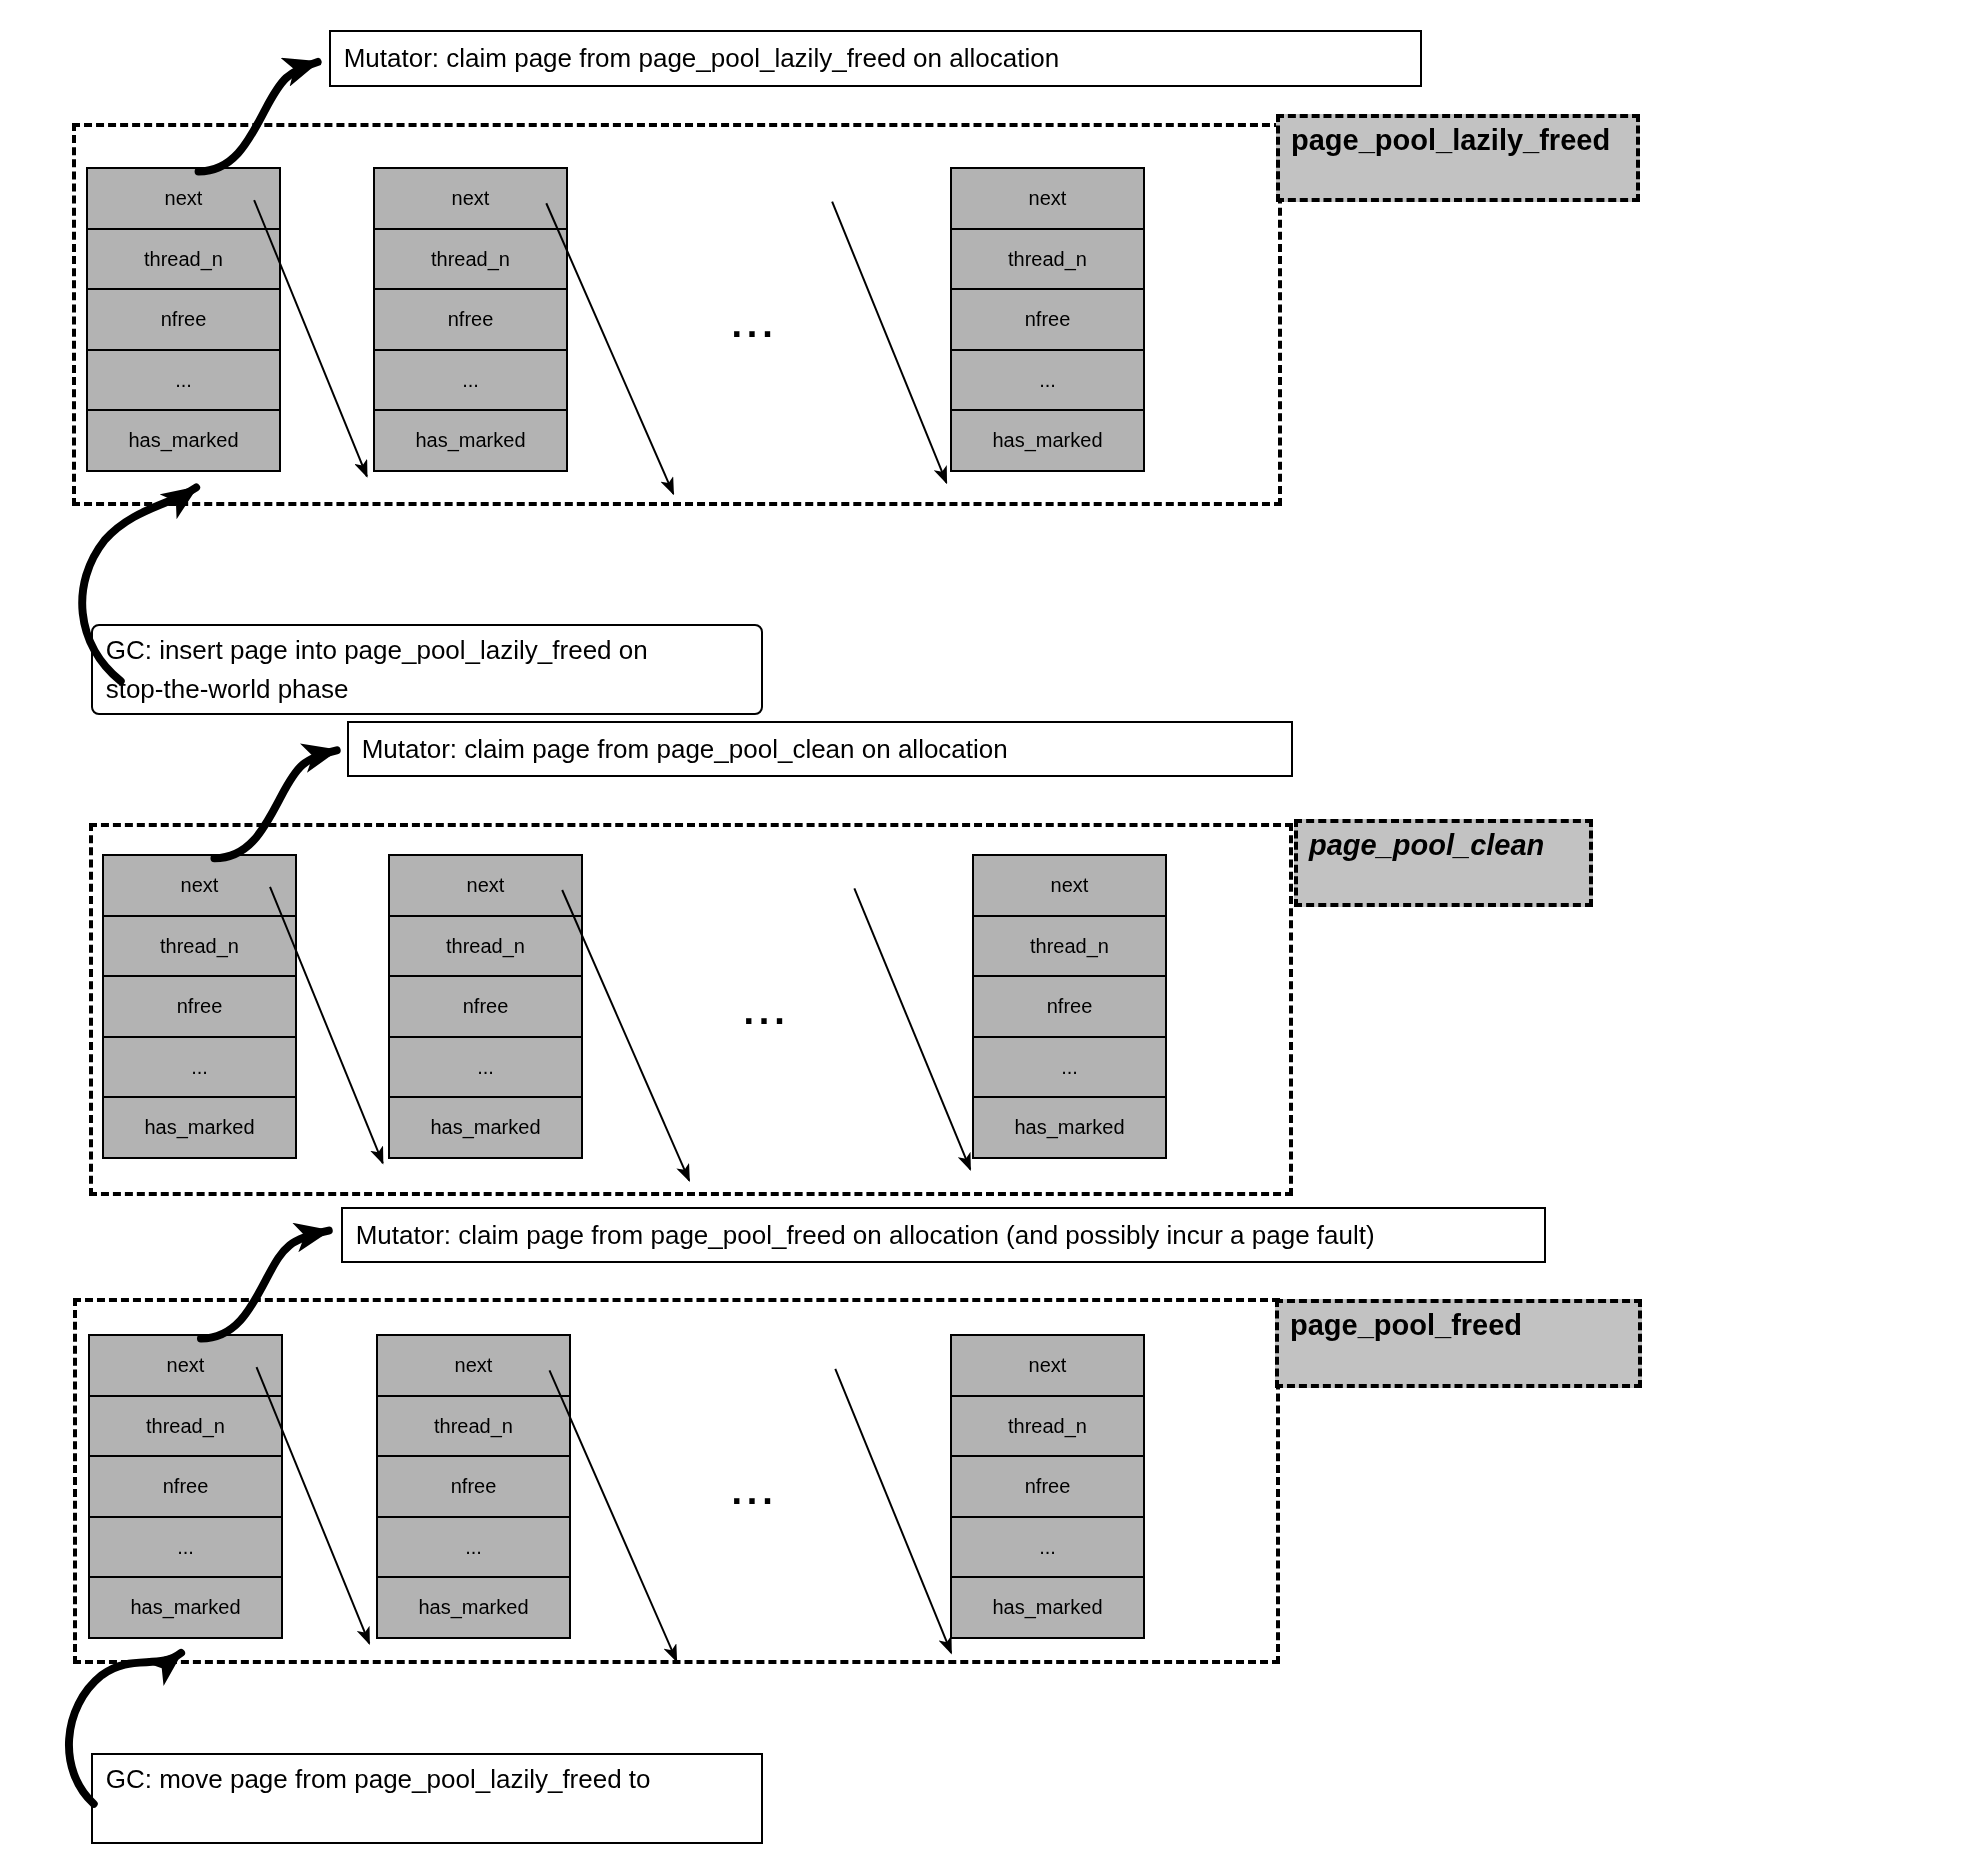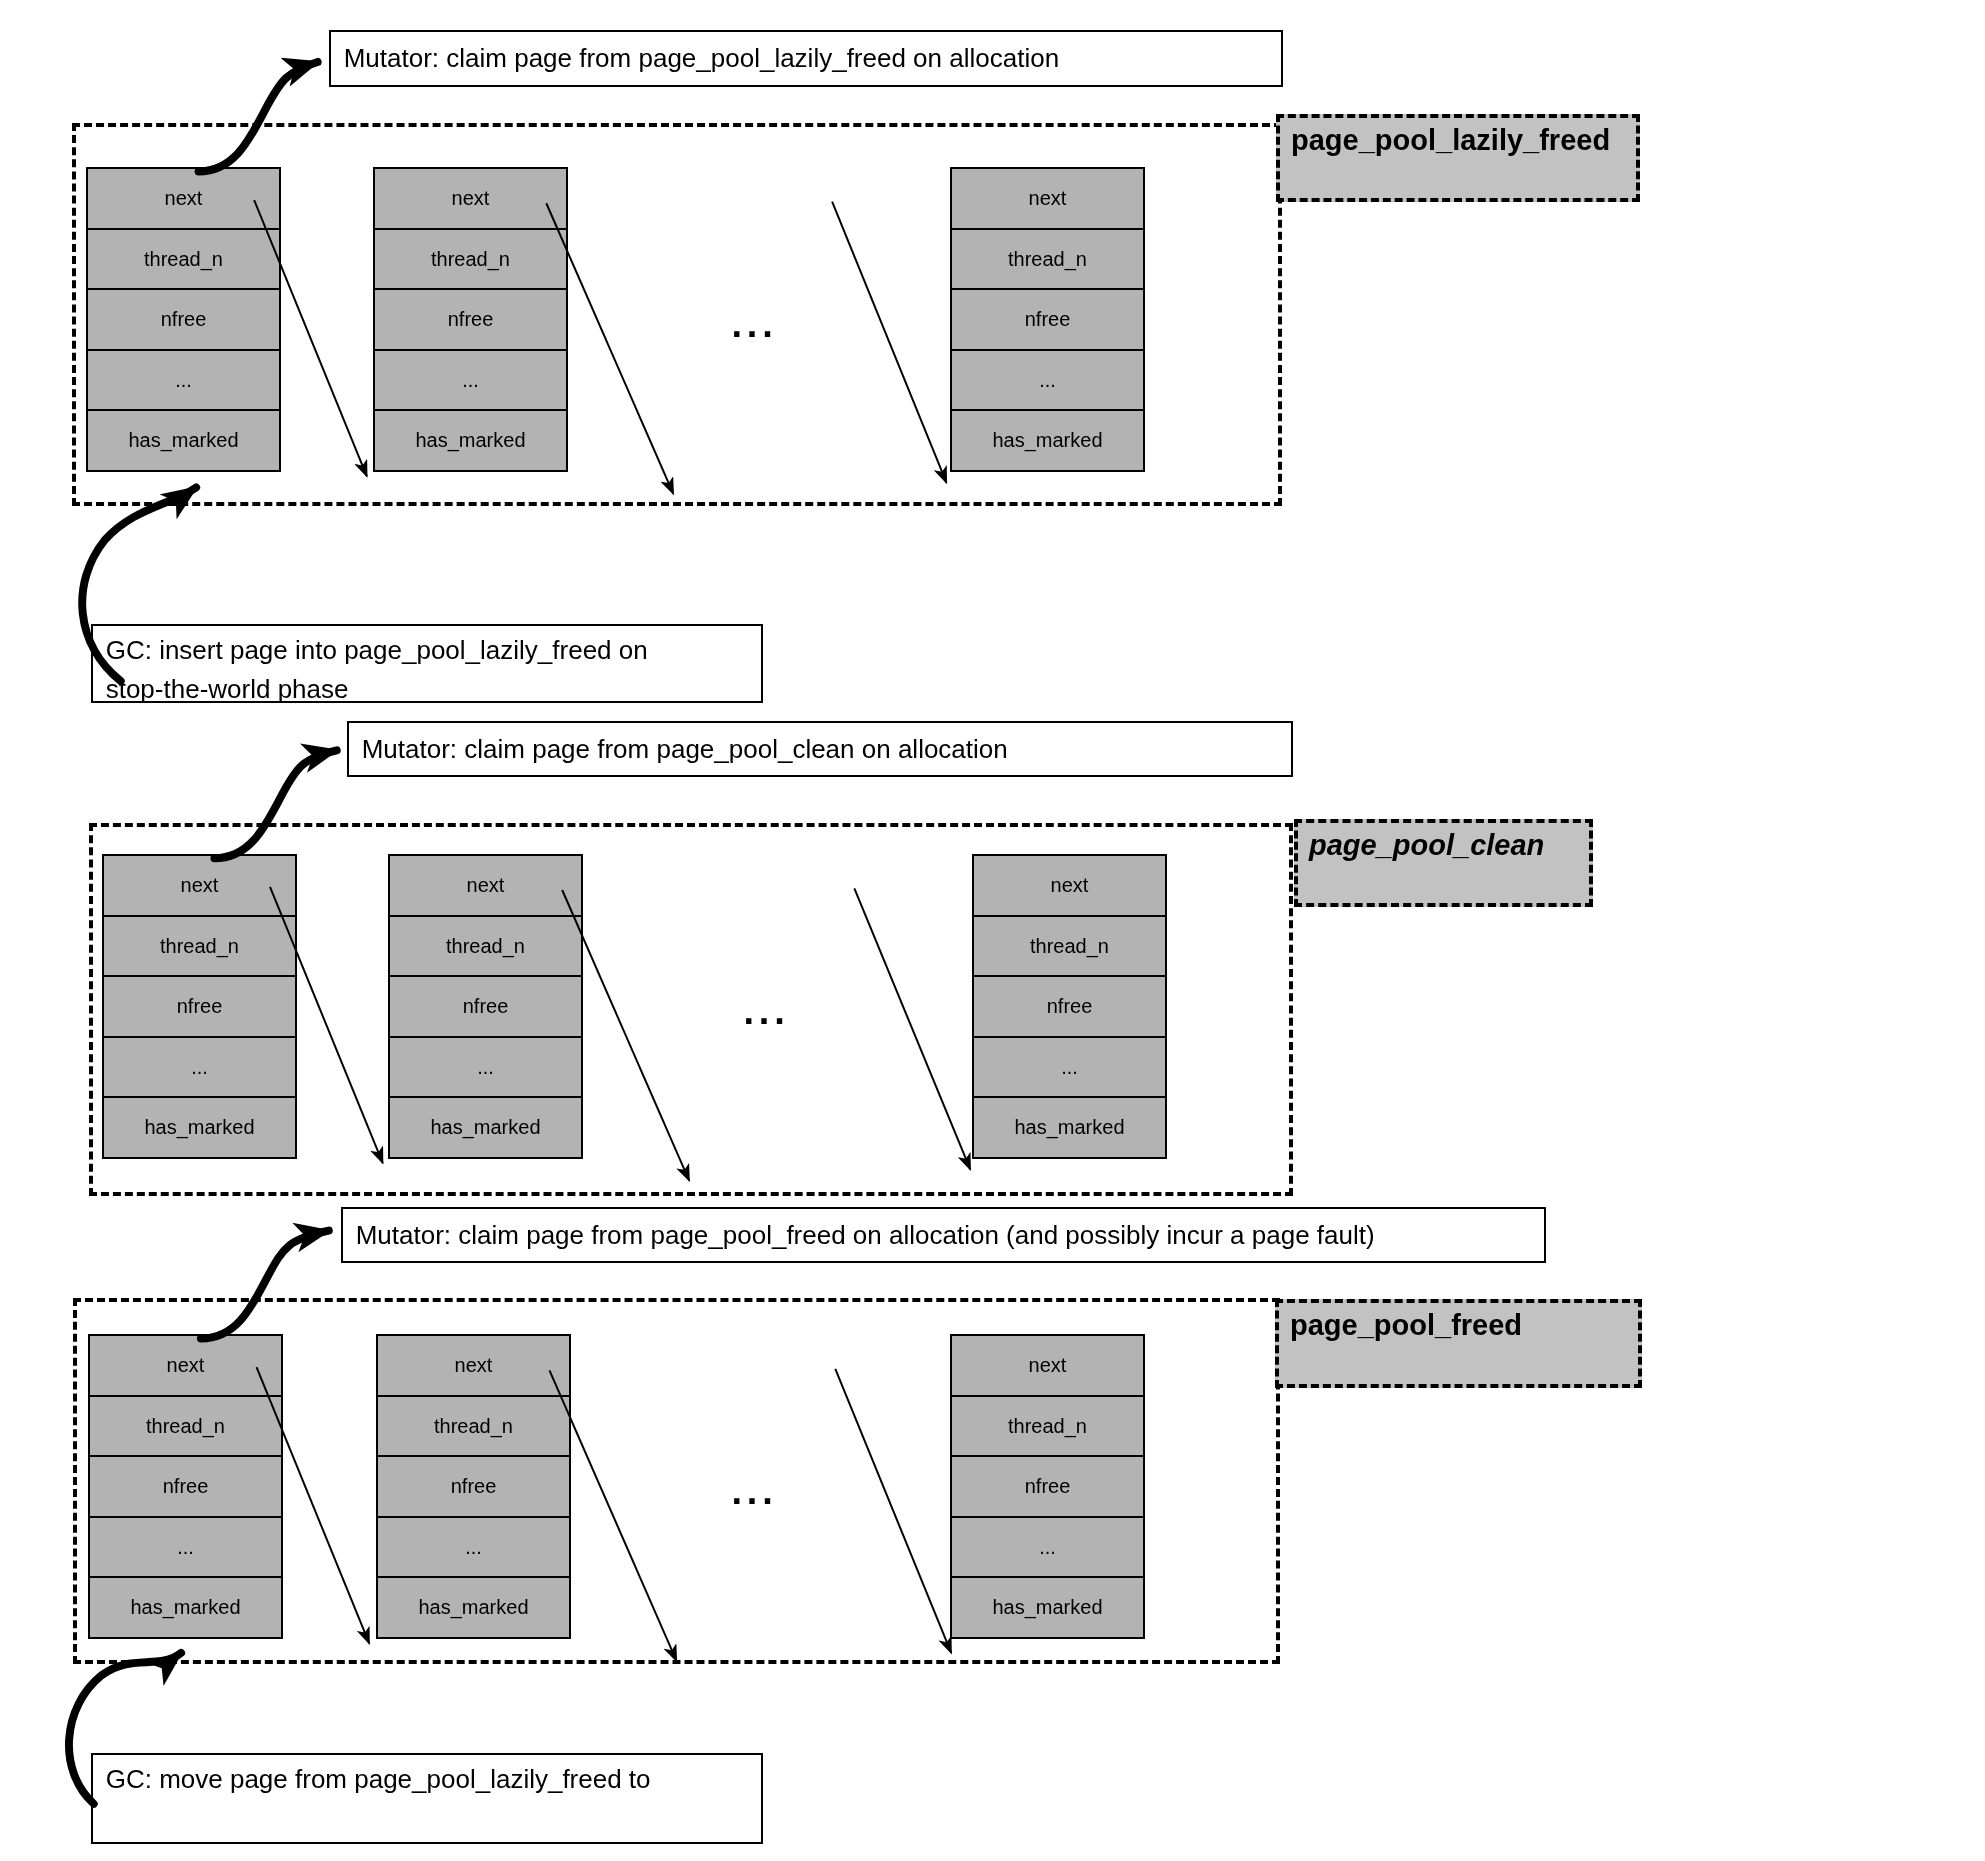--- a/index.html
+++ b/index.html
@@ -84,21 +84,21 @@
   }
   .thin-arrow{stroke:var(--line);stroke-width:2.5;fill:none;}
   .thick-arrow{stroke:var(--line);stroke-width:10;fill:none;stroke-linecap:round;}
 </style>
 </head>
 <body>
 
 <div id="canvas">
 
   <div>
-    <div class="note" style="left:329px;top:30px;width:954px;height:57px;">Mutator: claim page from page_pool_lazily_freed on allocation</div>
+    <div class="note" style="left:329px;top:30px;width:1093px;height:57px;">Mutator: claim page from page_pool_lazily_freed on allocation</div>
 
     <div class="pool-container" style="left:72px;top:123px;width:1210px;height:383px;"></div>
 
     <div class="pool-label" style="left:1276px;top:114px;width:364px;height:88px;">page_pool_lazily_freed</div>
 
     <div class="pstruct" style="left:86px;top:167px;">
         <div class="row">next</div>
         <div class="row">thread_n</div>
         <div class="row">nfree</div>
         <div class="row">...</div>
@@ -114,21 +114,21 @@
     <div class="pstruct" style="left:950px;top:167px;">
         <div class="row">next</div>
         <div class="row">thread_n</div>
         <div class="row">nfree</div>
         <div class="row">...</div>
         <div class="row">has_marked</div>
       </div>
 
     <div class="gap-dots" style="left:699px;top:300px;">...</div>
 
-    <div class="gc-note" style="left:91px;top:624px;width:672px;height:79px;">
+    <div class="gc-note" style="left:91px;top:624px;width:672px;height:91px;border-radius:8px;">
       <div>GC: insert page into page_pool_lazily_freed on</div>
       <div>stop-the-world phase</div>
     </div>
   </div>
 
   <div>
     <div class="note" style="left:347px;top:721px;width:946px;height:56px;">Mutator: claim page from page_pool_clean on allocation</div>
 
     <div class="pool-container" style="left:89px;top:823px;width:1204px;height:373px;"></div>
 

